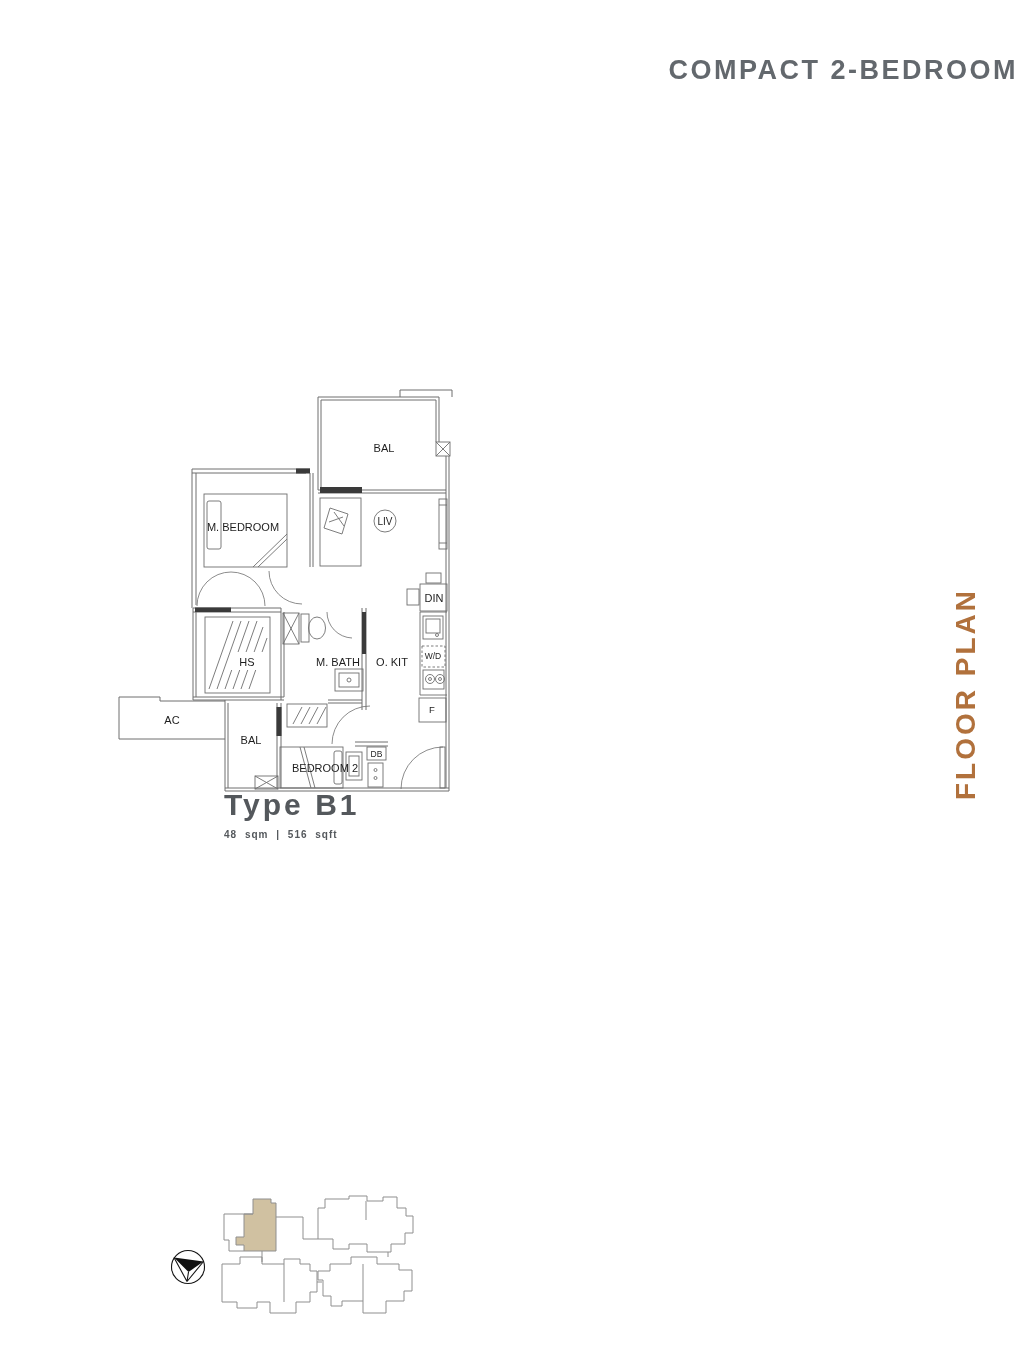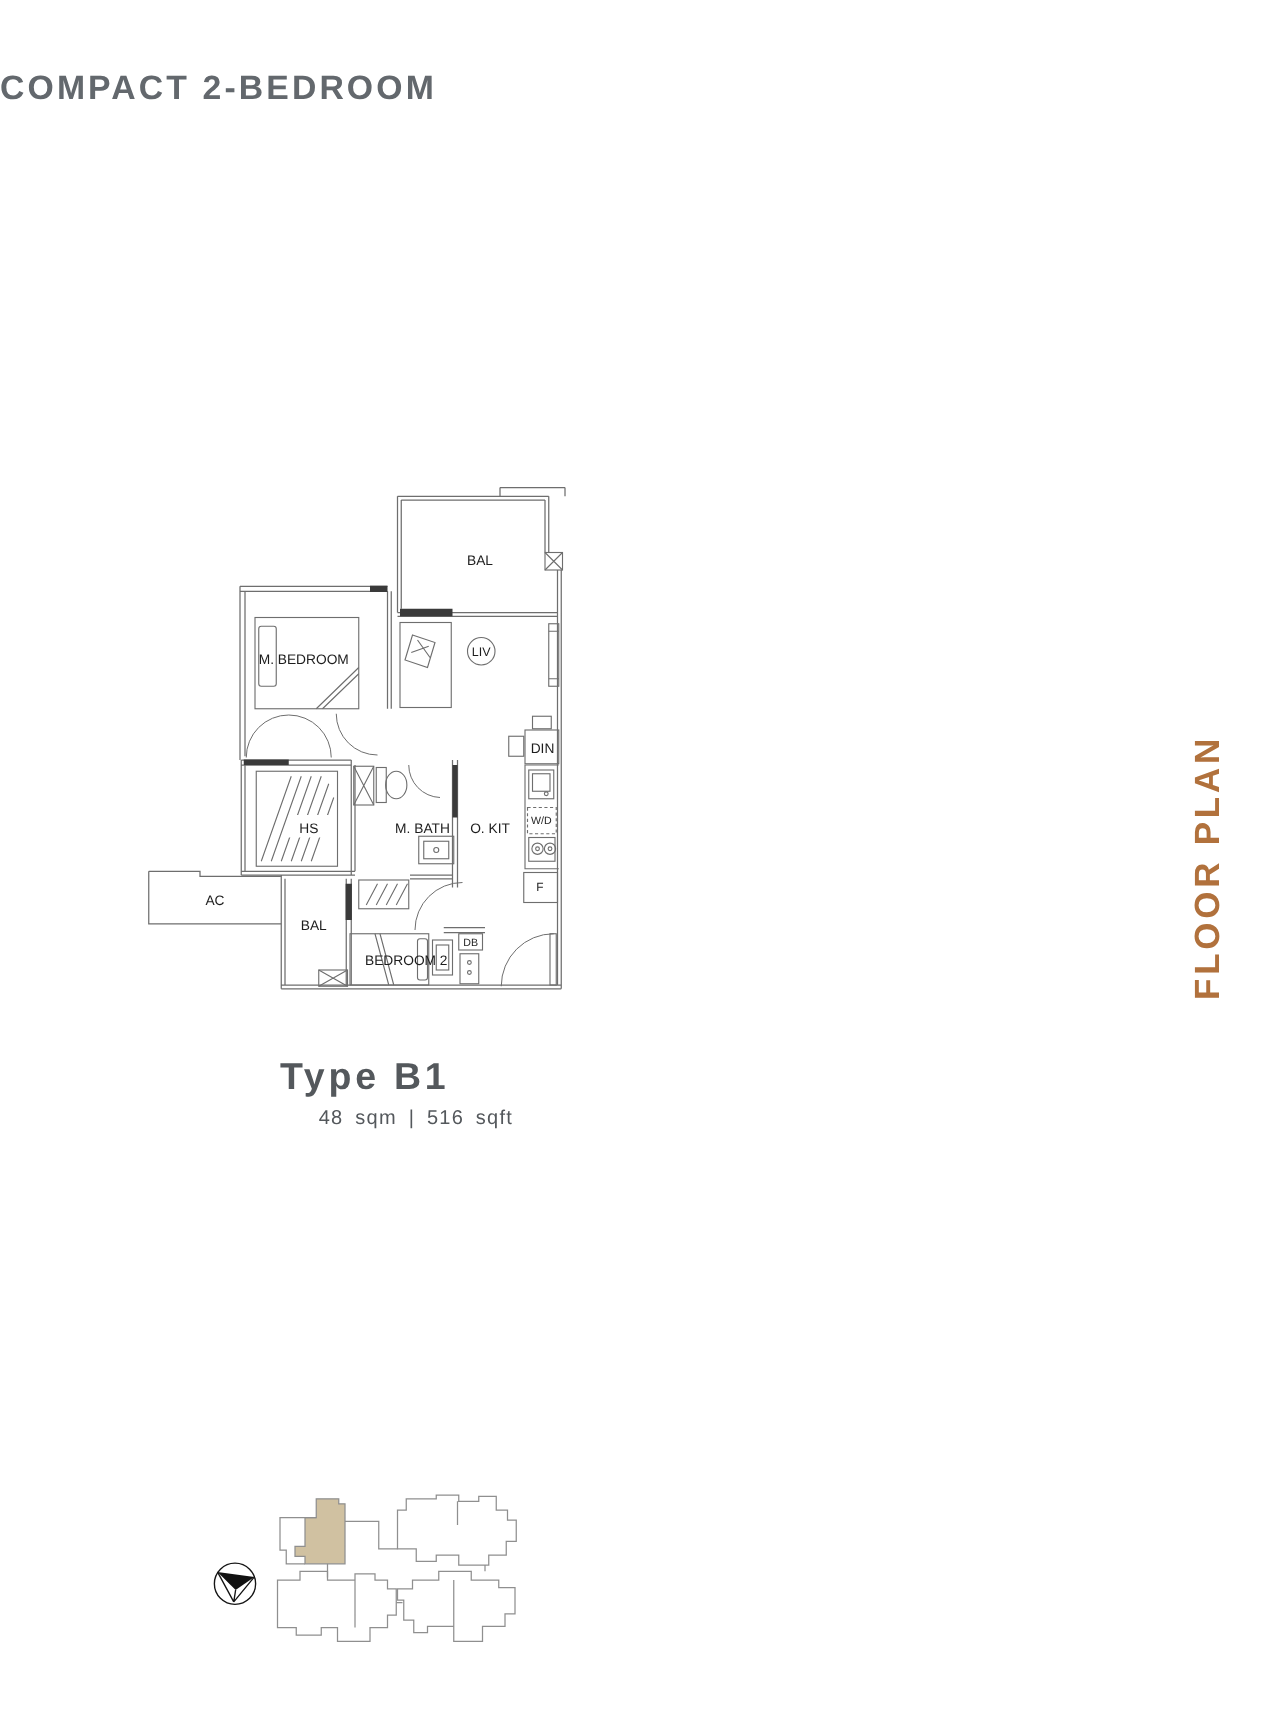--- a/index.html
+++ b/index.html
@@ -1,25 +1,25 @@
 <!DOCTYPE html>
 <html style="--accent: #b1713c; --title: #63686d; --body-text: #54585c; --plan-line: #6e6e6e; --plan-dark: #3a3a3a; --plan-label: #1d1d1d; --site-outline: #8f8f8f; --site-highlight: #d0c1a1;"><head>
 <meta charset="utf-8">
 <style>
   html,body{margin:0;padding:0;background:#fff;}
   .page{position:relative;width:1018px;height:1370px;background:#fff;overflow:hidden;
         font-family:"Liberation Sans",sans-serif;}
-  .title{position:absolute;top:55px;left:0;width:100%;text-align:left;
+  .title{position:absolute;top:55px;left:0;width:100%;text-align:right;
          font-size:27px;font-weight:bold;letter-spacing:2.5px;color:var(--title);}
   .vlabel{position:absolute;left:845px;top:679px;width:240px;height:30px;
           transform:rotate(-90deg);text-align:center;font-size:28px;font-weight:bold;
           letter-spacing:3px;color:var(--accent);white-space:nowrap;}
-  .typeblock{position:absolute;left:224px;top:845px;color:var(--body-text);}
+  .typeblock{position:absolute;left:224px;top:788px;color:var(--body-text);}
   .type-name{font-size:30px;font-weight:600;letter-spacing:3px;color:var(--body-text);}
-  .type-area{margin-top:7px;font-size:16px;font-weight:400;letter-spacing:1px;word-spacing:4px;margin-left:31px;}
+  .type-area{margin-top:7px;font-size:10px;font-weight:700;letter-spacing:1px;word-spacing:4px;}
   .unit-list{margin-top:11px;font-size:15.5px;font-weight:600;letter-spacing:1.5px;
              line-height:16.5px;color:#4a4d50;}
   svg{position:absolute;}
   .wall{stroke:var(--plan-line);fill:none;stroke-width:1;}
   .dark{fill:var(--plan-dark);stroke:none;}
   .fixtn{stroke:var(--plan-line);fill:none;stroke-width:0.9;}
   .arc{stroke:var(--plan-line);fill:none;stroke-width:0.8;}
   .dash{stroke-dasharray:2.5 2;}
   .lbl{fill:var(--plan-label);font-family:"Liberation Sans",sans-serif;font-size:11px;
        text-anchor:middle;}

